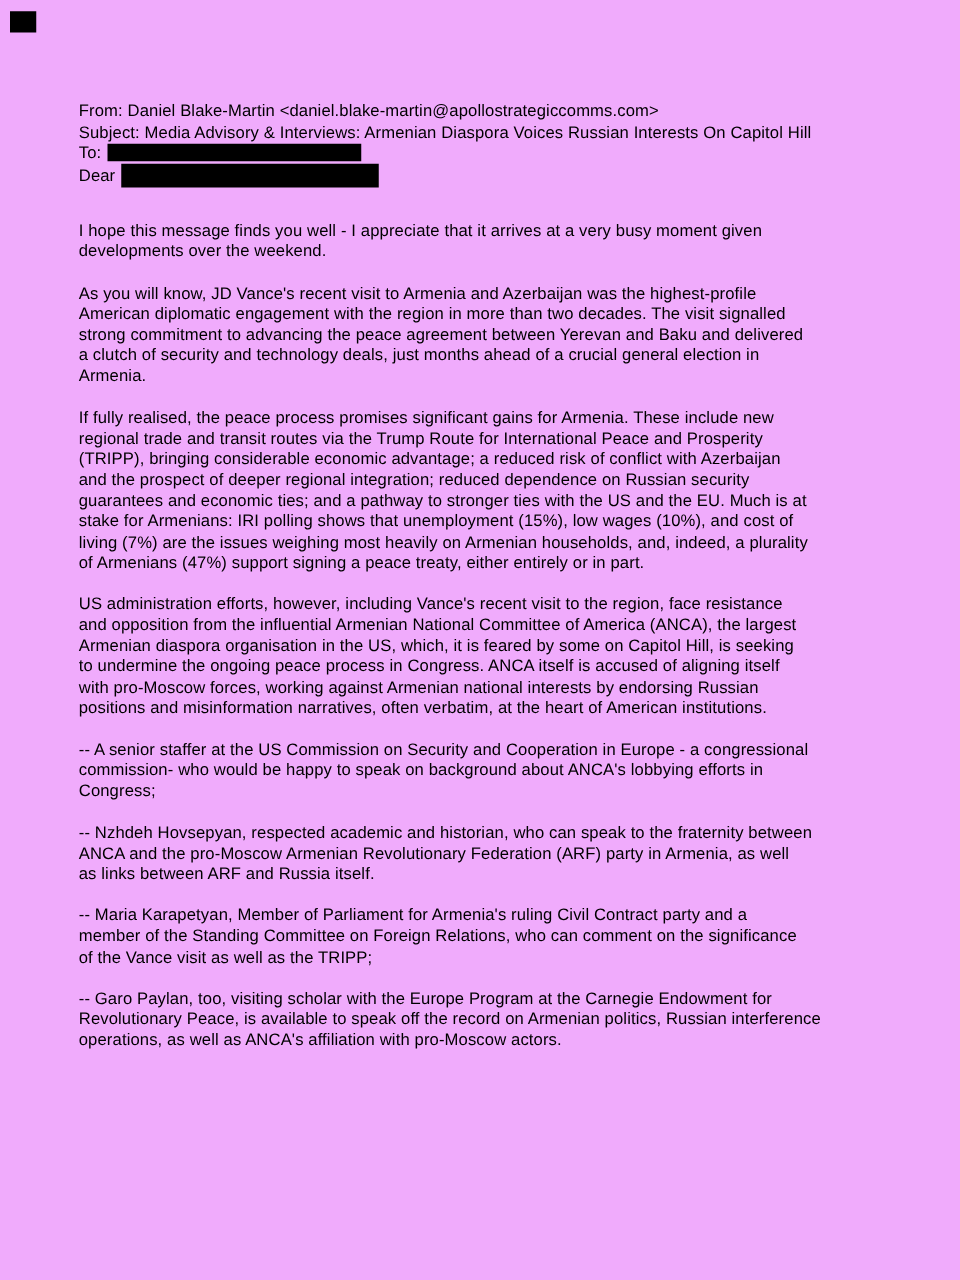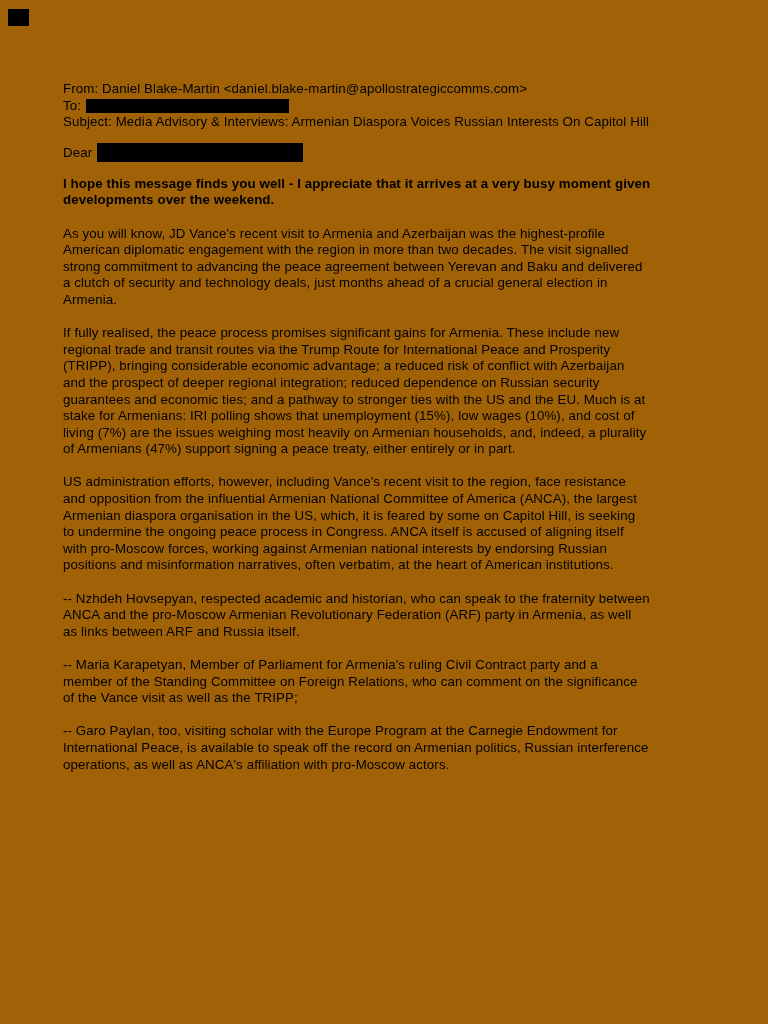--- a/index.html
+++ b/index.html
@@ -2,21 +2,21 @@
 <html><head>
 <meta charset="utf-8">
 <title>Document</title>
 <style>
   * { margin: 0; padding: 0; box-sizing: border-box; }
   html, body { background: #ffffff; }
   .page {
     position: relative;
     width: 768px;
     height: 1024px;
-    background: #a16207;
+    background: #f0abfc;
     overflow: hidden;
     font-family: "Liberation Sans", "DejaVu Sans", sans-serif;
     color: #000000;
   }
   .corner-redaction {
     position: absolute;
     left: 8px;
     top: 9px;
     width: 21px;
     height: 17px;
@@ -31,48 +31,48 @@
     line-height: 16.6px;
     letter-spacing: 0.1px;
   }
   .hdr-line { white-space: nowrap; }
   .redaction-inline {
     display: inline-block;
     background: #000000;
     vertical-align: -3px;
   }
   .to-redaction { width: 203px; height: 14px; margin-left: 5px; }
-  .salutation { margin-top: 12px; line-height: 20px; }
+  .salutation { line-height: 20px; }
   .dear-redaction { width: 206px; height: 19px; margin-left: 5px; vertical-align: -5px; }
   .para {
     white-space: pre-line;
     margin-bottom: 16.6px;
   }
-  .para.first { margin-top: 13px; font-weight: bold; }
+  .para.first { margin-top: 26px; }
 </style>
 </head>
 <body>
 
 <div class="page">
 
   <div class="corner-redaction"></div>
 
   <div class="content">
 
     <div class="hdr">
       <div class="hdr-line">
         <span>From:</span>
         <span>Daniel Blake-Martin &lt;daniel.blake-martin@apollostrategiccomms.com&gt;</span>
       </div>
       <div class="hdr-line">
-        <span>To:</span><span class="redaction-inline to-redaction"></span>
+        <span>Subject:</span>
+        <span>Media Advisory &amp; Interviews: Armenian Diaspora Voices Russian Interests On Capitol Hill</span>
       </div>
       <div class="hdr-line">
-        <span>Subject:</span>
-        <span>Media Advisory &amp; Interviews: Armenian Diaspora Voices Russian Interests On Capitol Hill</span>
+        <span>To:</span><span class="redaction-inline to-redaction"></span>
       </div>
     </div>
 
     <div class="salutation">
       <span>Dear</span><span class="redaction-inline dear-redaction"></span>
     </div>
 
     <div class="para first">I hope this message finds you well - I appreciate that it arrives at a very busy moment given
 developments over the weekend.</div>
     <div class="para">As you will know, JD Vance's recent visit to Armenia and Azerbaijan was the highest-profile
@@ -88,24 +88,27 @@
 stake for Armenians: IRI polling shows that unemployment (15%), low wages (10%), and cost of
 living (7%) are the issues weighing most heavily on Armenian households, and, indeed, a plurality
 of Armenians (47%) support signing a peace treaty, either entirely or in part.</div>
     <div class="para">US administration efforts, however, including Vance's recent visit to the region, face resistance
 and opposition from the influential Armenian National Committee of America (ANCA), the largest
 Armenian diaspora organisation in the US, which, it is feared by some on Capitol Hill, is seeking
 to undermine the ongoing peace process in Congress. ANCA itself is accused of aligning itself
 with pro-Moscow forces, working against Armenian national interests by endorsing Russian
 positions and misinformation narratives, often verbatim, at the heart of American institutions.</div>
 
+    <div class="para">-- A senior staffer at the US Commission on Security and Cooperation in Europe - a congressional
+commission- who would be happy to speak on background about ANCA's lobbying efforts in
+Congress;</div>
     <div class="para">-- Nzhdeh Hovsepyan, respected academic and historian, who can speak to the fraternity between
 ANCA and the pro-Moscow Armenian Revolutionary Federation (ARF) party in Armenia, as well
 as links between ARF and Russia itself.</div>
     <div class="para">-- Maria Karapetyan, Member of Parliament for Armenia's ruling Civil Contract party and a
 member of the Standing Committee on Foreign Relations, who can comment on the significance
 of the Vance visit as well as the TRIPP;</div>
     <div class="para">-- Garo Paylan, too, visiting scholar with the Europe Program at the Carnegie Endowment for
-International Peace, is available to speak off the record on Armenian politics, Russian interference
+Revolutionary Peace, is available to speak off the record on Armenian politics, Russian interference
 operations, as well as ANCA's affiliation with pro-Moscow actors.</div>
 
   </div>
 </div>
 
 </body></html>

